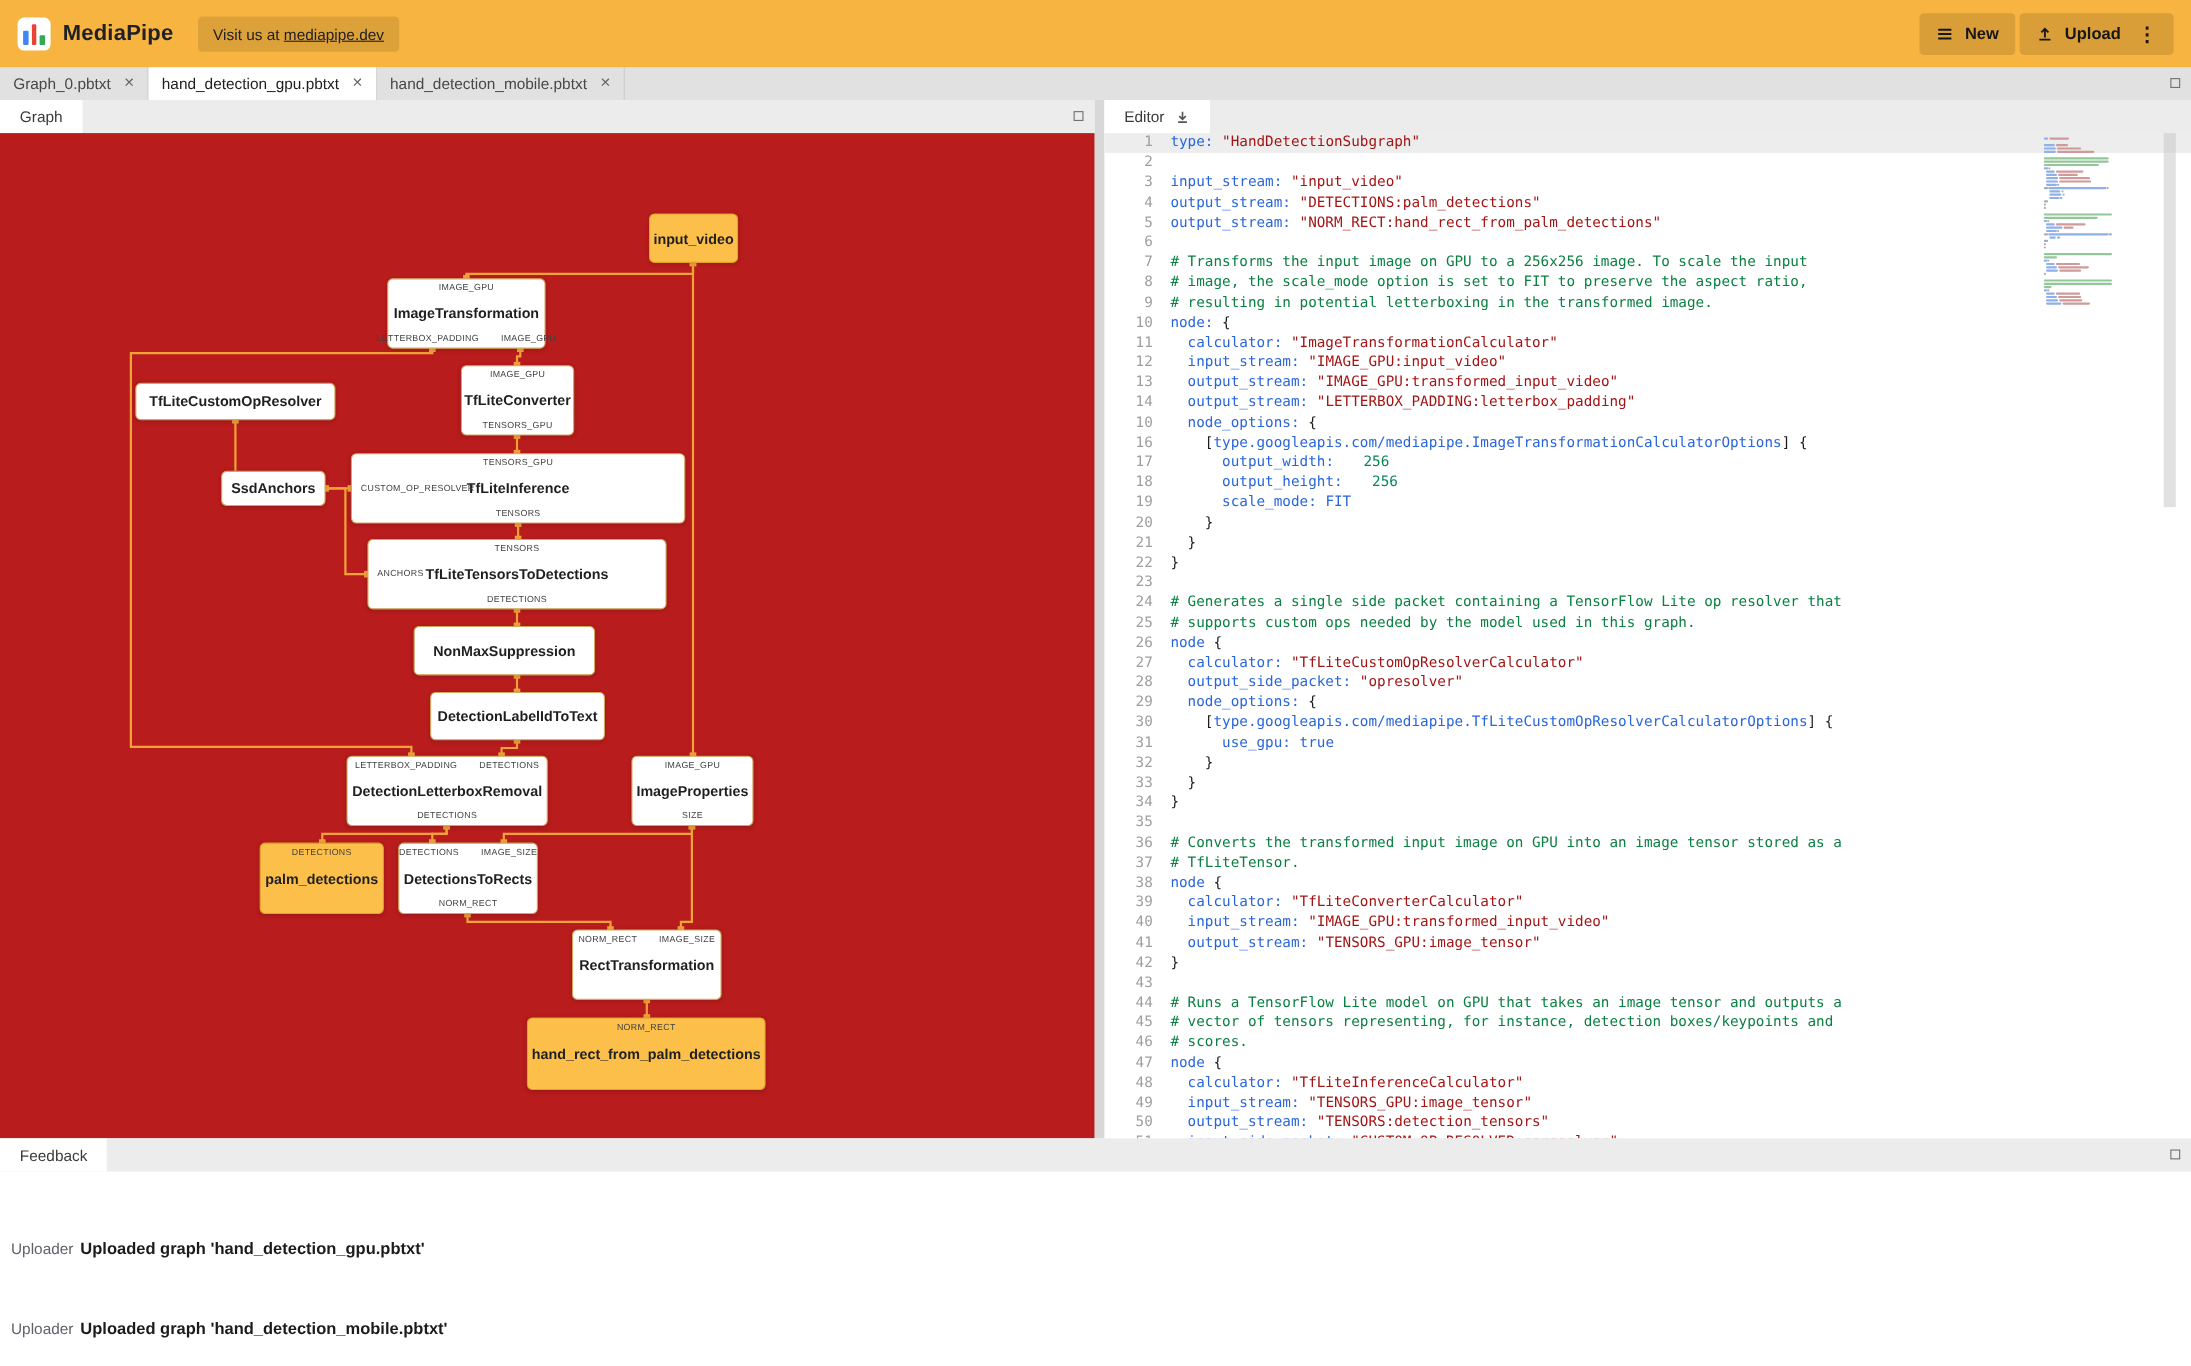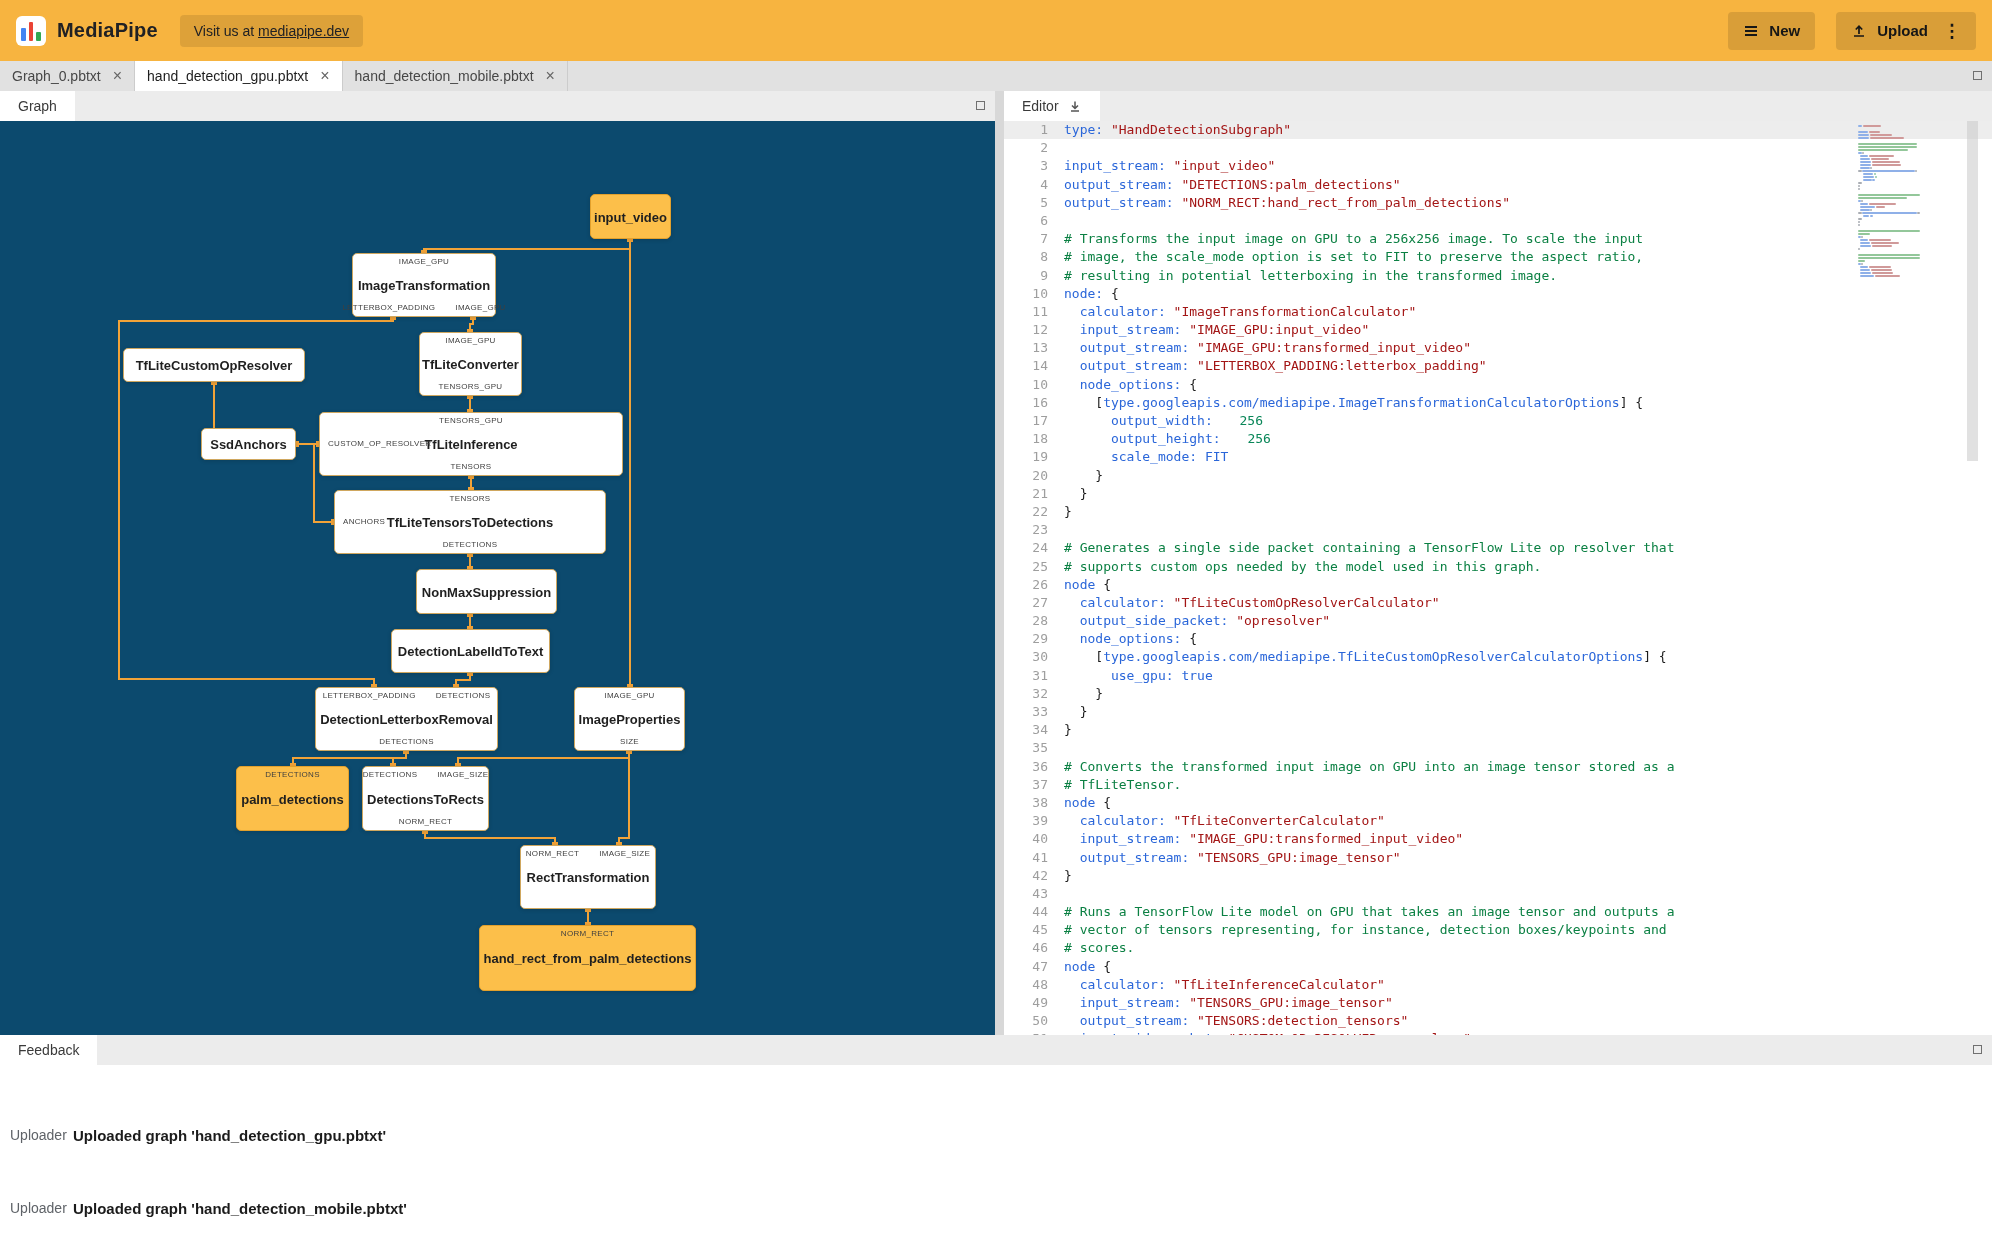--- a/index.html
+++ b/index.html
@@ -9,40 +9,40 @@
   
   .topbar { position:absolute; left:0; top:0; width:100%; height:61px; background:#f7b440; display:flex; align-items:center; padding:0 16px; z-index:5; }
   .logo { width:30px; height:30px; background:#fff; border-radius:6px; display:flex; align-items:flex-end; justify-content:center; gap:3px; padding:5px; }
   .logo .bar { width:4.5px; border-radius:1px; }
   .b1 { height:13px; background:#4285f4; }
   .b2 { height:19px; background:#ea4335; }
   .b3 { height:9px;  background:#34a853; }
   .app-title { margin-left:11px; font-size:20px; font-weight:bold; color:#202124; letter-spacing:.2px; }
   .visit-badge { margin-left:22px; background:rgba(0,0,0,.10); border-radius:4px; padding:8px 14px; font-size:14px; color:#202124; }
   .visit-link { color:#202124; text-decoration:underline; font-weight:500; cursor:pointer; }
-  .topbar-actions { margin-left:auto; display:flex; align-items:center; gap:21px; }
+  .topbar-actions { margin-left:auto; display:flex; align-items:center; gap:4px; }
   .tb-btn { background:rgba(0,0,0,.12); border-radius:4px; height:38px; display:flex; align-items:center; gap:10px; padding:0 15px; font-size:15px; font-weight:600; color:#161616; cursor:pointer; }
   .kebab { font-size:18px; font-weight:bold; margin-left:5px; color:#161616; }
 
   
   .doc-tabs { position:absolute; left:0; top:61px; width:100%; height:30px; background:#e1e1e1; display:flex; }
   .doc-tab { display:flex; align-items:center; gap:12px; padding:0 12px; font-size:14px; color:#474747; border-right:1px solid #cccccc; background:#e1e1e1; cursor:pointer; }
   .doc-tab.active { background:#ffffff; color:#1d1d1d; }
   .doc-tab .close { font-size:16px; color:#666; line-height:1; }
   .expand-icon { width:9px; height:9px; border:1px solid #707070; display:inline-block; background:transparent; }
   .tabs-expand { position:absolute; top:71px; right:10px; z-index:6; }
 
   
   .pane-strip { height:30px; background:#ececec; display:flex; position:relative; }
   .pane-tab { background:#fff; display:flex; align-items:center; gap:9px; padding:0 18px; font-size:14px; color:#3a3a3a; cursor:pointer; }
   .strip-expand { position:absolute; right:10px; top:10px; }
 
   
   .graph-pane { position:absolute; left:0; top:91px; width:995px; height:944px; background:#fff; }
-  .graph-canvas { position:relative; width:995px; height:914px; overflow:hidden; background:#0c4a6e; }
+  .graph-canvas { position:relative; width:995px; height:914px; overflow:hidden; background:#b91c1c; }
   .graph-canvas svg { position:absolute; left:0; top:0; }
   .gnode { position:absolute; background:#fff; border:1px solid #cfa75f; border-radius:5px; box-shadow:0 1px 4px rgba(0,0,0,.16); }
   .gnode.stream { background:#fcbf4a; border-color:#e2a02c; }
   .node-title { position:absolute; top:50%; left:50%; transform:translate(-50%,-50%); font-size:13px; font-weight:600; color:#1f1f1f; white-space:nowrap; }
   .ports-top, .ports-bottom { position:absolute; left:0; right:0; display:flex; justify-content:center; gap:20px; }
   .ports-top { top:4px; }
   .ports-bottom { bottom:4px; }
   .port-label { font-size:8px; color:#3f3f3f; letter-spacing:.3px; white-space:nowrap; line-height:1; }
   .port-left { position:absolute; left:8px; top:50%; transform:translateY(-50%); }
 
@@ -218,21 +218,21 @@
       <div class="gnode calculator" style="left: 334px; top: 369px; width: 272px; height: 64px;">
         <div class="ports-top">
           <span class="port-label">TENSORS</span>
         </div>
         <div class="node-title">TfLiteTensorsToDetections</div>
         <div class="ports-bottom">
           <span class="port-label">DETECTIONS</span>
         </div>
         <span class="port-label port-left">ANCHORS</span>
       </div>
-      <div class="gnode calculator" style="left: 416px; top: 448px; width: 141px; height: 45px;">
+      <div class="gnode calculator" style="left: 376px; top: 448px; width: 165px; height: 45px;">
         <div class="node-title">NonMaxSuppression</div>
       </div>
       <div class="gnode calculator" style="left: 391px; top: 508px; width: 159px; height: 44px;">
         <div class="node-title">DetectionLabelIdToText</div>
       </div>
       <div class="gnode calculator" style="left: 315px; top: 566px; width: 183px; height: 64px;">
         <div class="ports-top">
           <span class="port-label">LETTERBOX_PADDING</span>
           <span class="port-label">DETECTIONS</span>
         </div>

